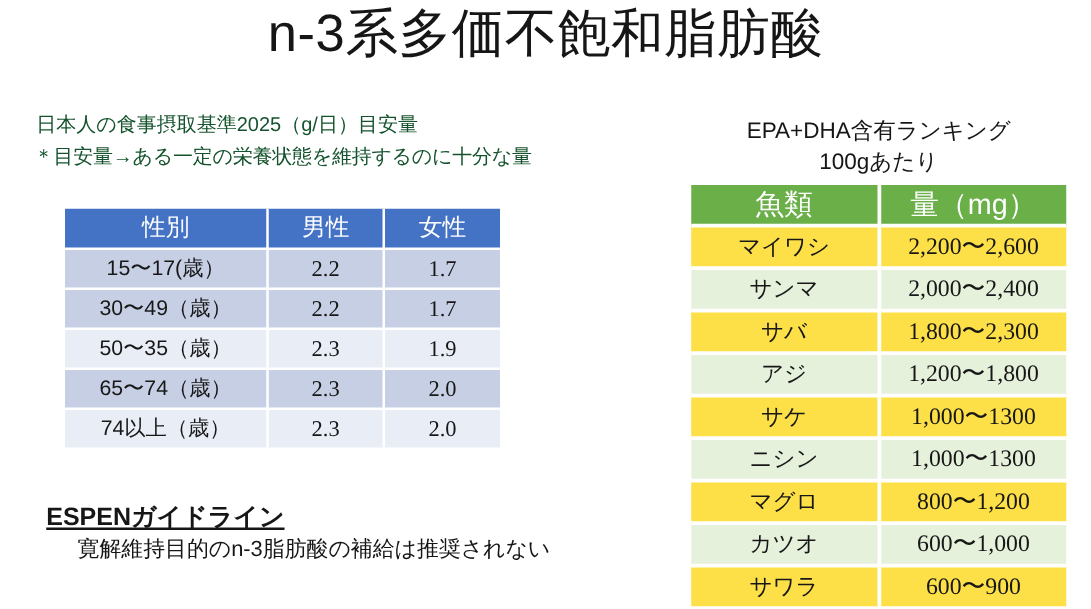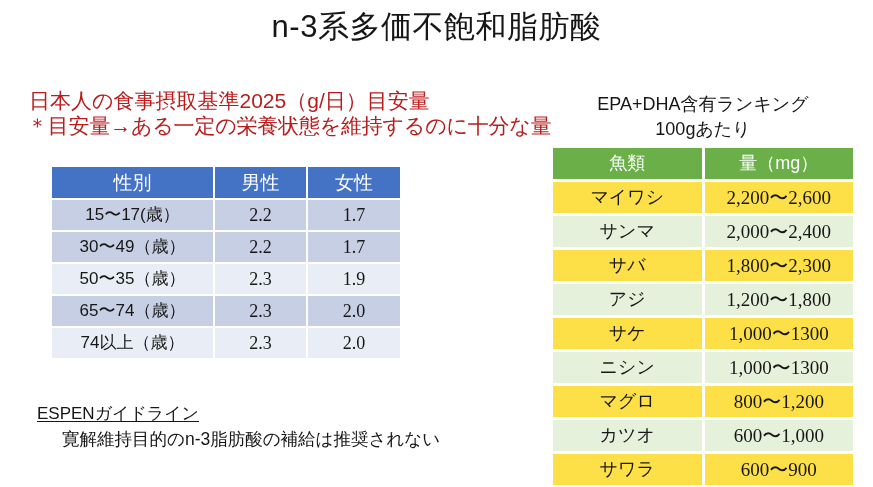--- a/index.html
+++ b/index.html
@@ -16,39 +16,39 @@
     color: #161616;
   }
 
   
   #slide-title {
     position: absolute;
     left: 0;
     top: 6px;
     width: 873px;
     text-align: center;
-    font-size: 31px;
+    font-size: 42px;
     line-height: 42px;
     font-weight: 400;
     letter-spacing: 0.5px;
     color: #161616;
     white-space: nowrap;
   }
 
   
   #left-col {
     position: absolute;
     left: 0;
     top: 88px;
     width: 530px;
   }
   .left-note {
-    font-size: 21px;
+    font-size: 16px;
     line-height: 25px;
-    color: #b91c1c;
+    color: #14532d;
     white-space: nowrap;
   }
   #intake-note-line1 { margin-left: 29px; }
   #intake-note-line2 { margin-left: 27px; letter-spacing: -0.2px; }
 
   
   #intake-table {
     position: absolute;
     left: 52px;
     top: 167px;
@@ -98,25 +98,26 @@
 
   
   #espen-block {
     position: absolute;
     left: 0;
     top: 402px;
     width: 540px;
   }
   #espen-heading {
     margin-left: 37px;
-    font-size: 17px;
+    font-size: 20px;
     line-height: 24px;
     text-decoration: underline;
     text-underline-offset: 2px;
     white-space: nowrap;
+    font-weight: bold;
   }
   #espen-body {
     margin-left: 62px;
     font-size: 17.5px;
     line-height: 26px;
     white-space: nowrap;
   }
 
   
   #rank-heading {
@@ -152,21 +153,21 @@
     border-right: 3px solid #ffffff;
     border-bottom: 3px solid #ffffff;
   }
   #rank-table th:last-child,
   #rank-table td:last-child { border-right: none; }
   #rank-table tbody tr:last-child td { border-bottom: none; }
   #rank-table thead th {
     background: #6aaf48;
     color: #ffffff;
     font-weight: 400;
-    font-size: 18px;
+    font-size: 23px;
   }
   #rank-table tbody td {
     color: #171717;
     font-size: 18px;
   }
   #rank-table tbody td.amount {
     font-family: "Liberation Serif", "DejaVu Serif", serif;
     font-size: 19px;
   }
   #rank-table tbody tr.g-dark td { background: #fde047; }

